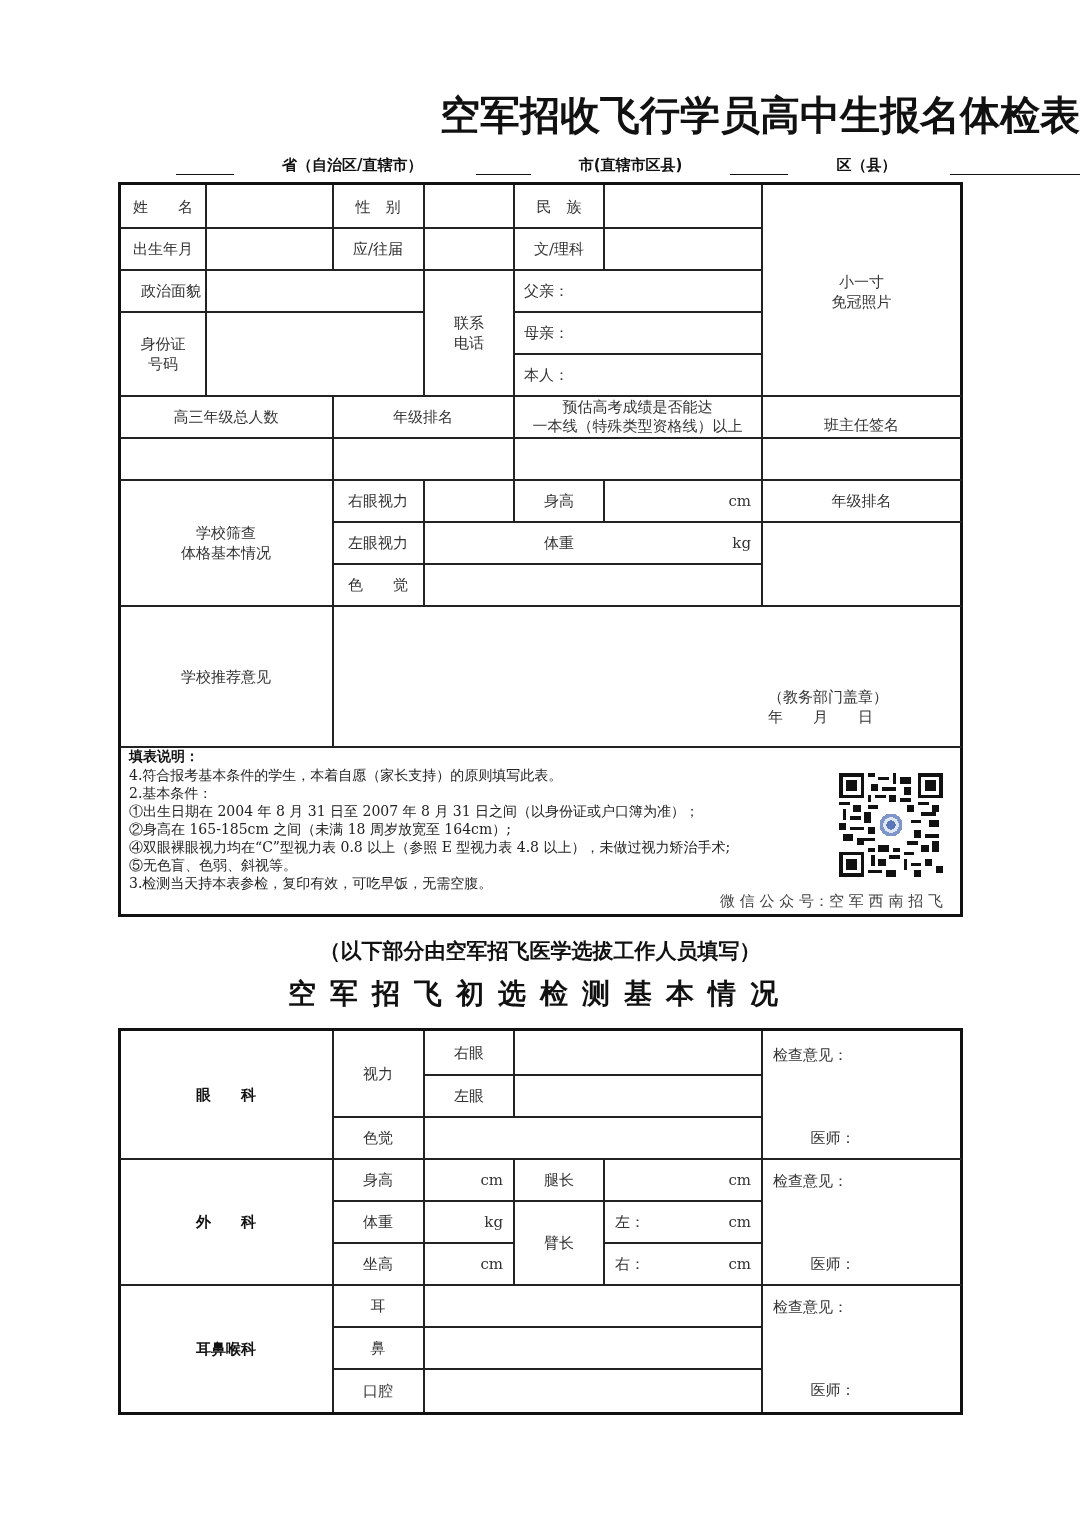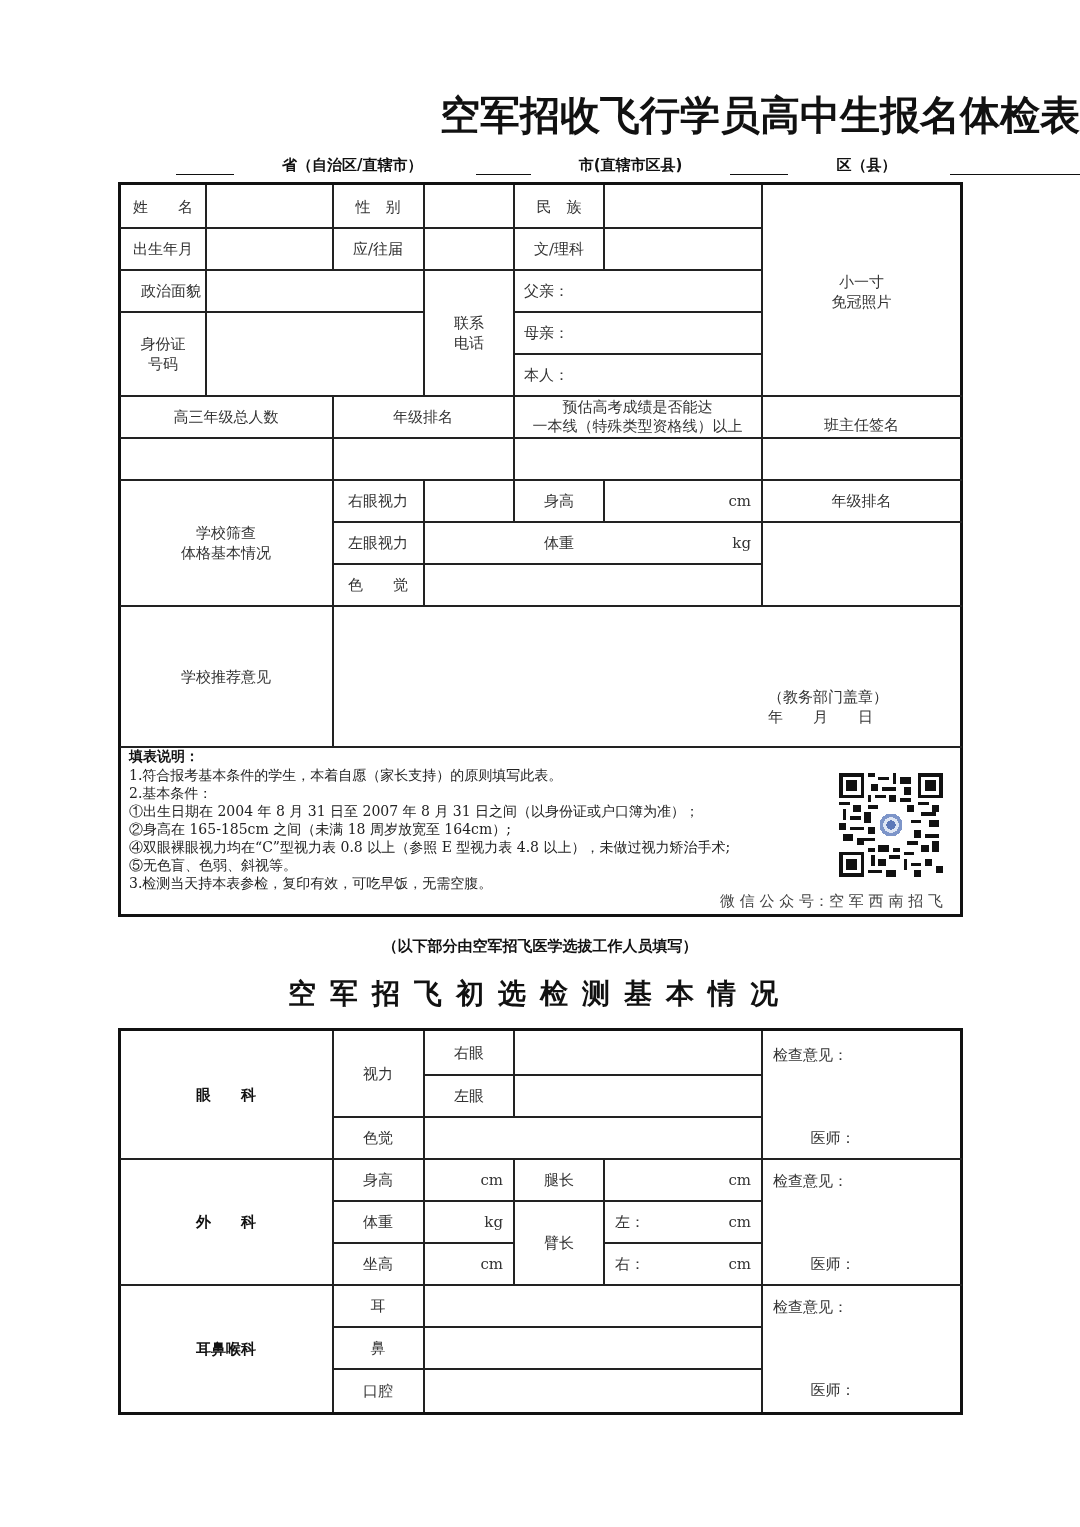--- a/index.html
+++ b/index.html
@@ -15,21 +15,21 @@
   .frame { border:3px solid #111; box-sizing:border-box; }
   .hl { position:absolute; height:0; border-top:2px solid #222; }
   .vl { position:absolute; width:0; border-left:2px solid #222; }
   .cell { position:absolute; display:flex; align-items:center; justify-content:center;
           font-size:15px; color:#333; text-align:center; line-height:20px; }
   .left { justify-content:flex-start; padding-left:10px; box-sizing:border-box; }
   .right { justify-content:flex-end; padding-right:10px; box-sizing:border-box; }
   .bold { font-weight:bold; color:#111; }
   .notes { font-size:14px; line-height:18px; color:#222; font-family:"DejaVu Serif",serif; }
   .notes div { white-space:nowrap; }
-  .subtitle { left:0; width:1080px; top:937px; text-align:center; font-size:15px; font-weight:bold;
+  .subtitle { left:0; width:1080px; top:937px; text-align:center; font-size:21px; font-weight:bold;
               font-family:Liberation Mono, monospace; color:#111; }
   .title2 { left:0; width:1080px; top:975px; text-align:center; font-size:28px; font-weight:bold;
             letter-spacing:14px; color:#111; }
   .qr { left:838px; top:773px; width:106px; height:104px; }
 </style>
 </head>
 <body>
 
 <div class="abs title">空军招收飞行学员高中生报名体检表</div>
 
@@ -124,21 +124,21 @@
 
 <div class="cell" style="left:120px;top:606px;width:212px;height:141px">学校推荐意见</div>
 <div class="cell" style="left:333px;top:606px;width:627px;height:141px"></div>
 <div class="abs" style="left:768px;top:687px;font-size:15px;color:#333;line-height:20px">
   <div>（教务部门盖章）</div>
   <div style="white-space:pre">年　　月　　日</div>
 </div>
 
 <div class="abs notes" style="left:129px;top:748px;width:700px">
   <div class="bold" style="font-family:Liberation Mono, monospace;font-size:14px">填表说明：</div>
-  <div>1.符合报考基本条件的学生，本着自愿（家长支持）的原则填写此表。</div>
+  <div>4.符合报考基本条件的学生，本着自愿（家长支持）的原则填写此表。</div>
   <div>2.基本条件：</div>
   <div>①出生日期在 2004 年 8 月 31 日至 2007 年 8 月 31 日之间（以身份证或户口簿为准）；</div>
   <div>②身高在 165-185cm 之间（未满 18 周岁放宽至 164cm）;</div>
   <div>④双眼裸眼视力均在“C”型视力表 0.8 以上（参照 E 型视力表 4.8 以上），未做过视力矫治手术;</div>
   <div>⑤无色盲、色弱、斜视等。</div>
   <div>3.检测当天持本表参检，复印有效，可吃早饭，无需空腹。</div>
 </div>
 <div class="abs" style="left:720px;top:892px;font-size:15px;color:#444;white-space:nowrap">微 信 公 众 号：空 军 西 南 招 飞</div>
 
 <svg class="abs qr" viewBox="0 0 29 29" shape-rendering="crispEdges">

